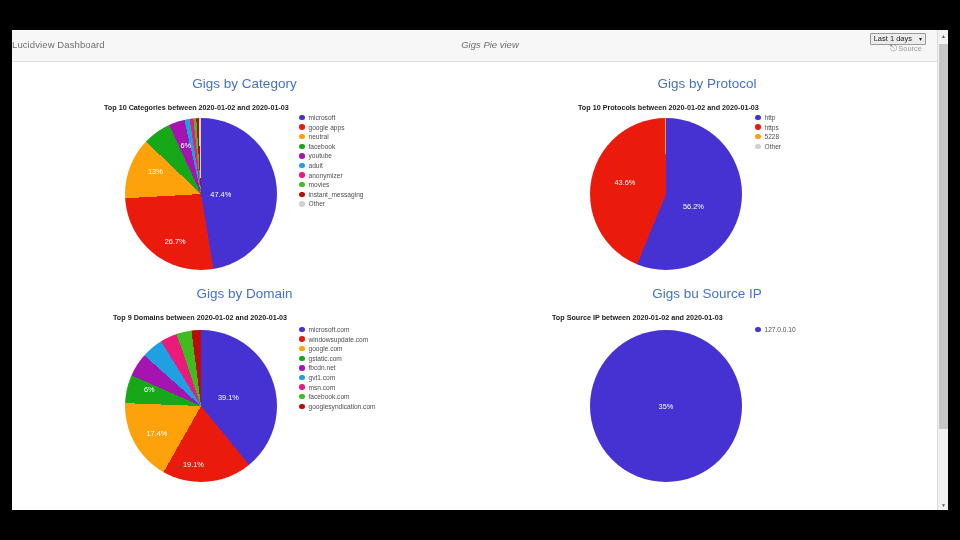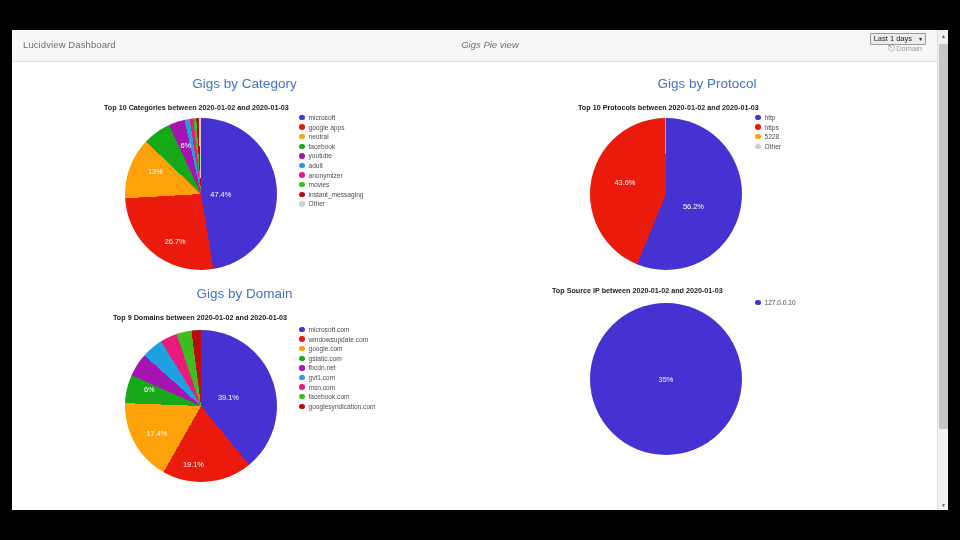--- a/index.html
+++ b/index.html
@@ -20,21 +20,21 @@
   
   #topbar {
     position: relative;
     height: 32px;
     width: 100%;
     background: #f7f7f7;
     border-bottom: 1px solid #dddddd;
   }
   #brand {
     position: absolute;
-    left: 11px; top: 9px;
+    left: 0; top: 9px;
     font-size: 9.5px;
     color: #6f6f6f;
     letter-spacing: .1px;
   }
   #centre-title {
     position: absolute;
     left: 0; right: 0; top: 9px;
     text-align: center;
     font-size: 9.5px;
     color: #6f6f6f;
@@ -159,21 +159,21 @@
 
   <div id="topbar">
     <div id="brand">Lucidview Dashboard</div>
     <div id="centre-title">Gigs Pie view</div>
     <div id="range-select">
       <span>Last 1 days</span>
       <span class="caret">▾</span>
     </div>
     <a id="logout" href="#">
       <span class="lg-icon">⎋</span>
-      <span>Domain</span>
+      <span>Source</span>
     </a>
   </div>
 
   <div id="content">
 
     <div class="panel" style="left:0;top:14px;width:465px;height:214px;">
       <div class="panel-title">Gigs by Category</div>
       <div class="fig">
         <div class="fig-caption" style="margin-left:92px;">Top 10 Categories between 2020-01-02 and 2020-01-03</div>
         <div class="fig-body" style="height:160px;">
@@ -310,20 +310,21 @@
               <div class="legend-item">
                 <span class="legend-dot" style="background: rgb(187, 11, 11);"></span>
                 <span>googlesyndication.com</span>
               </div>
             </div>
         </div>
       </div>
     </div>
 
     <div class="panel" style="left:465px;top:224px;width:460px;height:224px;">
+      <div class="panel-title">Gigs bu Source IP</div>
       <div class="fig">
         <div class="fig-caption" style="margin-left:75px;">Top Source IP between 2020-01-02 and 2020-01-03</div>
         <div class="fig-body" style="height:170px;">
           <div class="pie-wrap" id="pie-3" style="left:113px;top:6px;width:152px;height:152px;">
               <div class="pie" style="width: 100%; height: 100%; background: conic-gradient(rgb(70, 50, 210) 0%, rgb(70, 50, 210) 100%);"></div>
               <span class="slice-label" style="left: 50%; top: 50%;">35%</span>
             </div>
           <div class="legend" id="legend-3" style="left:278px;top:2px;">
               <div class="legend-item">
                 <span class="legend-dot" style="background: rgb(70, 50, 210);"></span>

